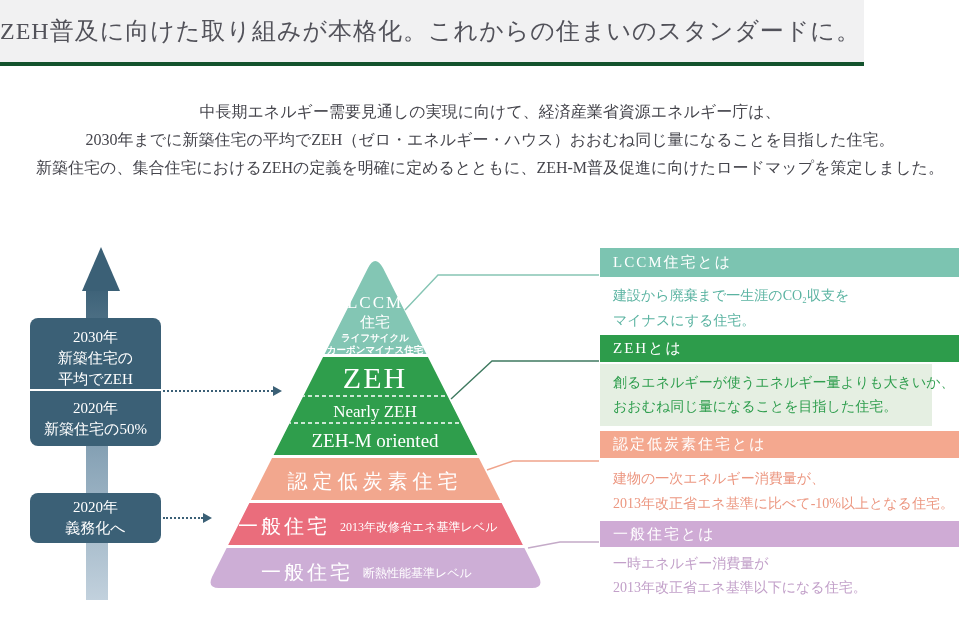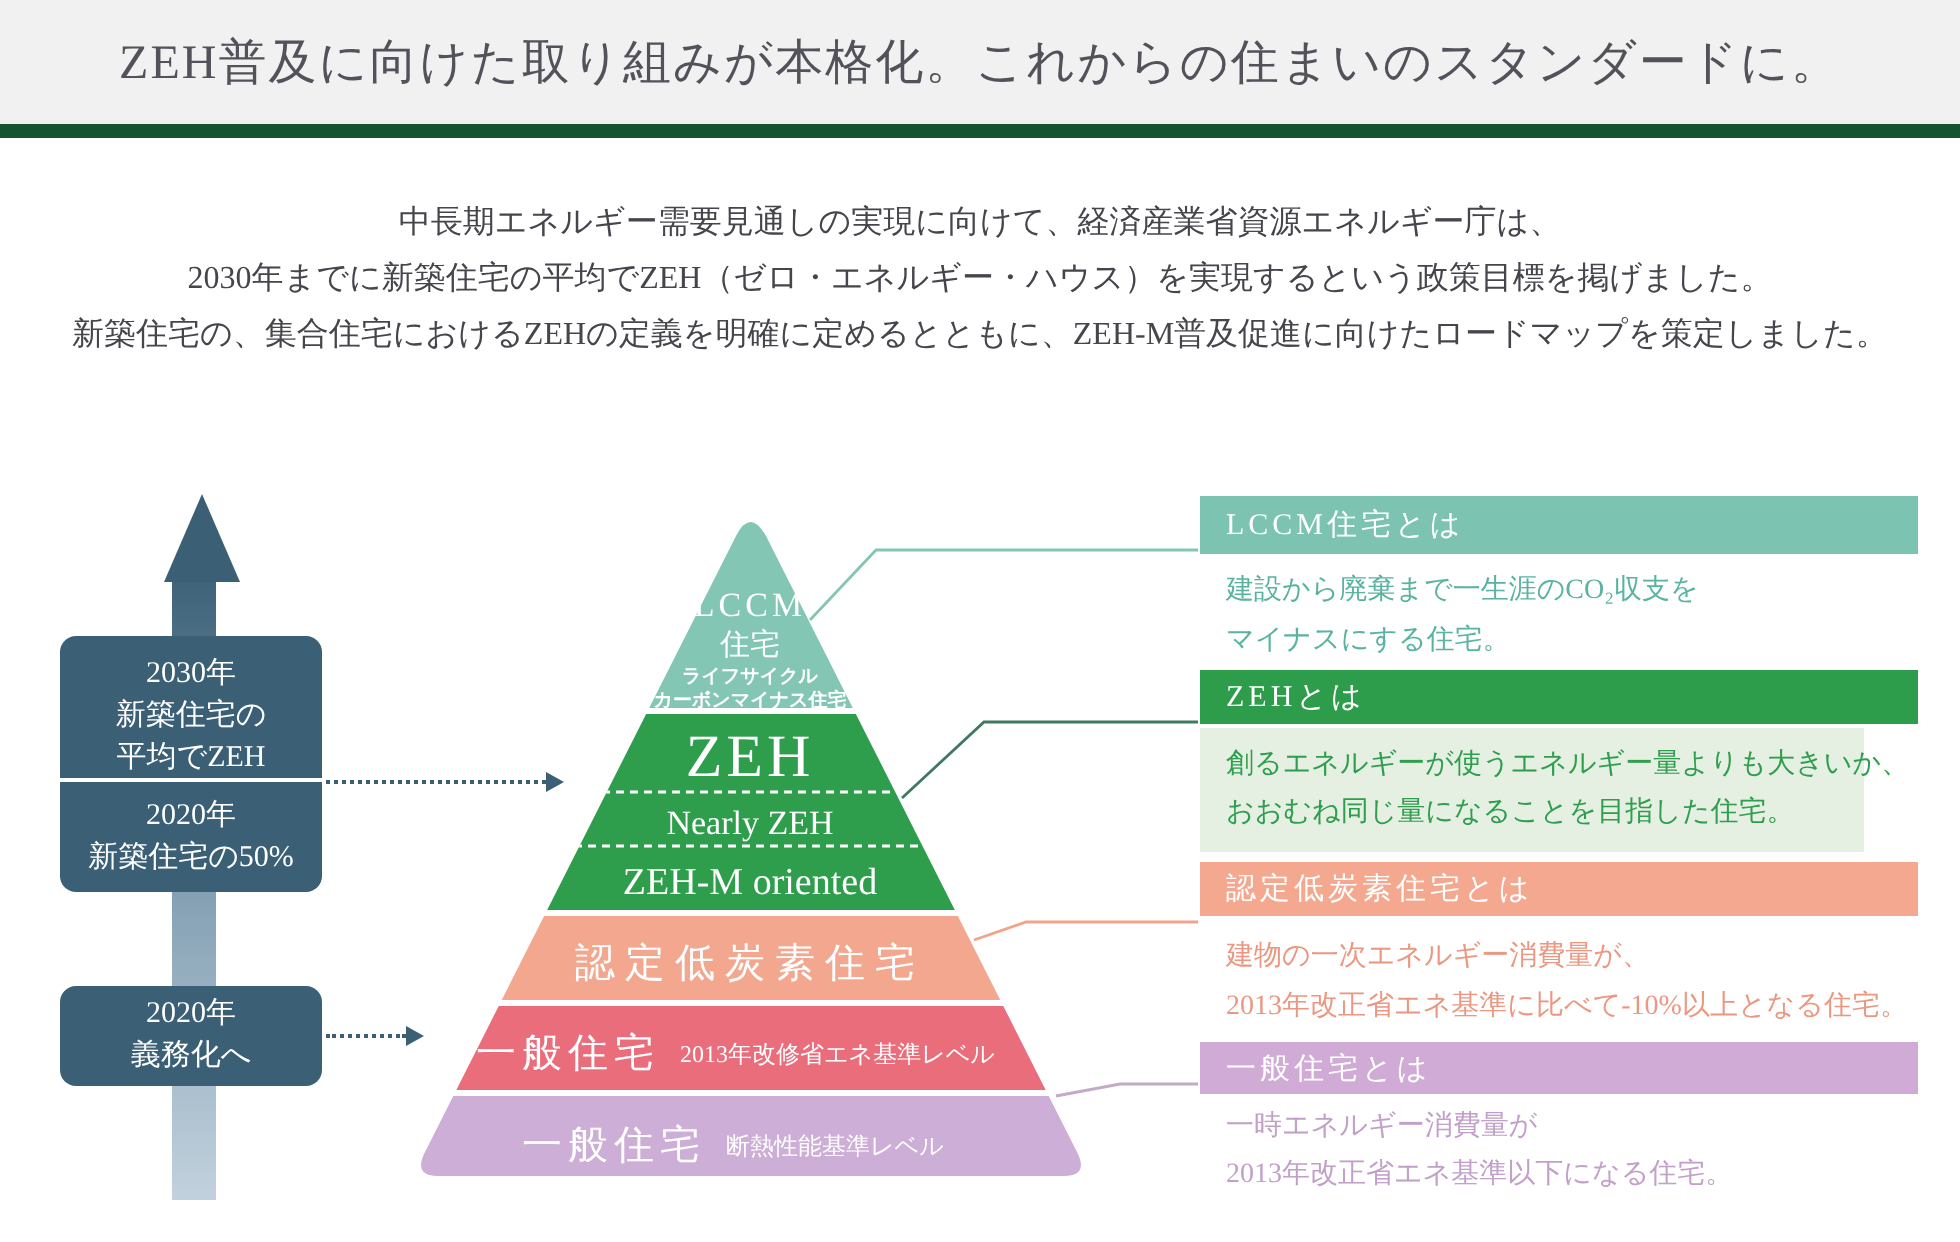--- a/index.html
+++ b/index.html
@@ -2,23 +2,23 @@
 <html lang="ja"><head>
 <meta charset="utf-8">
 <style>
   html,body{margin:0;padding:0;background:#ffffff;}
   .canvas{
     position:relative;width:980px;height:621px;overflow:hidden;
     font-family:"Liberation Serif","DejaVu Serif",serif;background:#ffffff;
   }
   
   .title-bar{
-    position:absolute;left:0;top:0;width:980px;height:62px;
-    background:#f1f1f2;border-bottom:7px solid #14532d;
-    display:flex;align-items:center;justify-content:center;
+    position:absolute;left:0;top:0;width:864px;height:62px;
+    background:#f1f1f2;border-bottom:4px solid #14532d;
+    display:flex;align-items:center;justify-content:flex-start;
   }
   .title-bar h1{
     margin:0;font-size:24px;font-weight:normal;color:#52525a;letter-spacing:1px;
   }
   
   .intro{
     position:absolute;left:0;top:98px;width:980px;text-align:center;
     font-size:16px;line-height:28px;color:#45454c;
   }
   
@@ -76,21 +76,21 @@
 <body>
 
 <div class="canvas">
 
   <div class="title-bar">
     <h1>ZEH普及に向けた取り組みが本格化。これからの住まいのスタンダードに。</h1>
   </div>
 
   <div class="intro">
     <div>中長期エネルギー需要見通しの実現に向けて、経済産業省資源エネルギー庁は、</div>
-    <div>2030年までに新築住宅の平均でZEH（ゼロ・エネルギー・ハウス）を実現するという政策目標を掲げました。</div>
+    <div>2030年までに新築住宅の平均でZEH（ゼロ・エネルギー・ハウス）おおむね同じ量になることを目指した住宅。</div>
     <div>新築住宅の、集合住宅におけるZEHの定義を明確に定めるとともに、ZEH-M普及促進に向けたロードマップを策定しました。</div>
   </div>
 
   <svg class="arrow-svg" width="52" height="362" viewBox="0 0 52 362">
     <defs>
       <linearGradient id="shaftGrad" x1="0" y1="0" x2="0" y2="1">
         <stop offset="0" stop-color="#3b6076"></stop>
         <stop offset="0.55" stop-color="#89a4b7"></stop>
         <stop offset="1" stop-color="#c2d1dd"></stop>
       </linearGradient>

